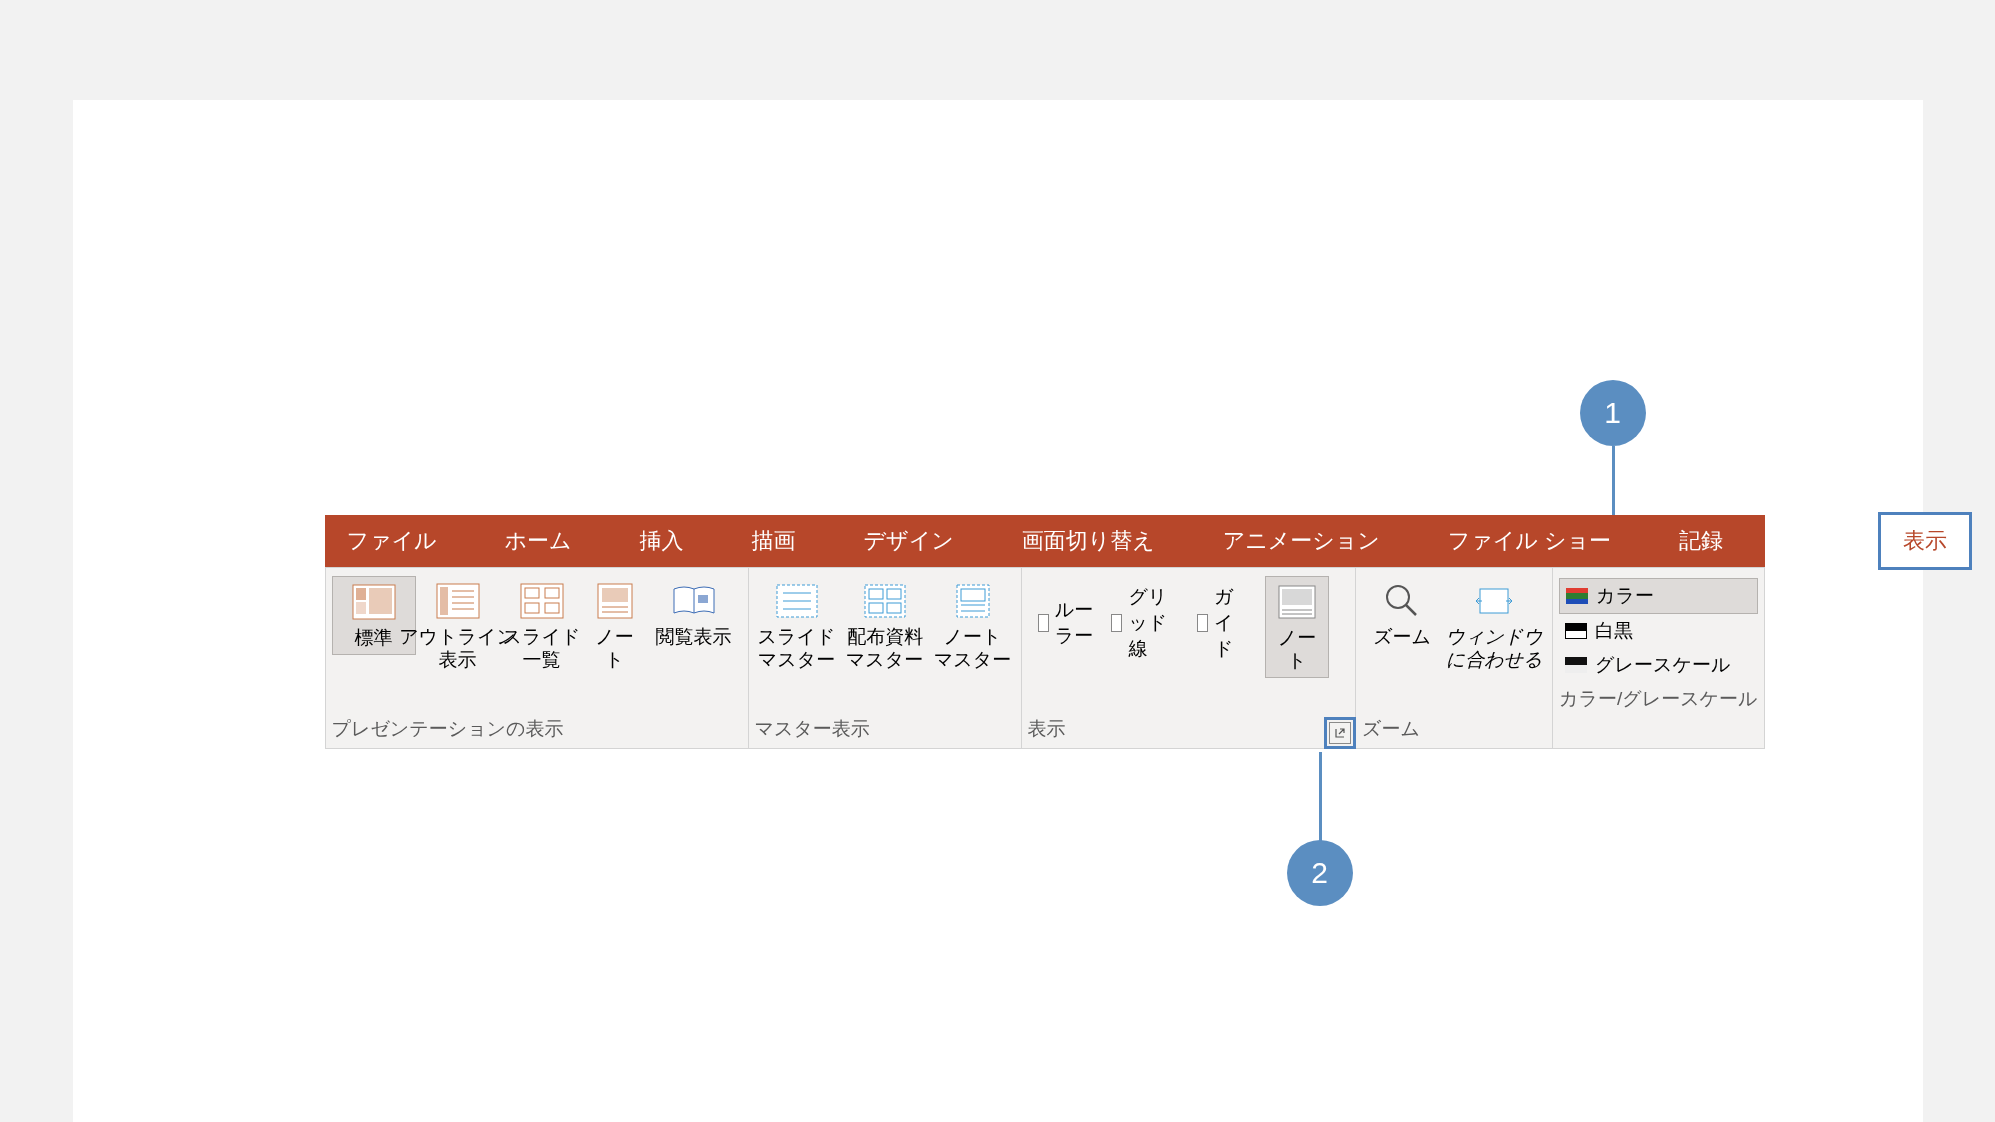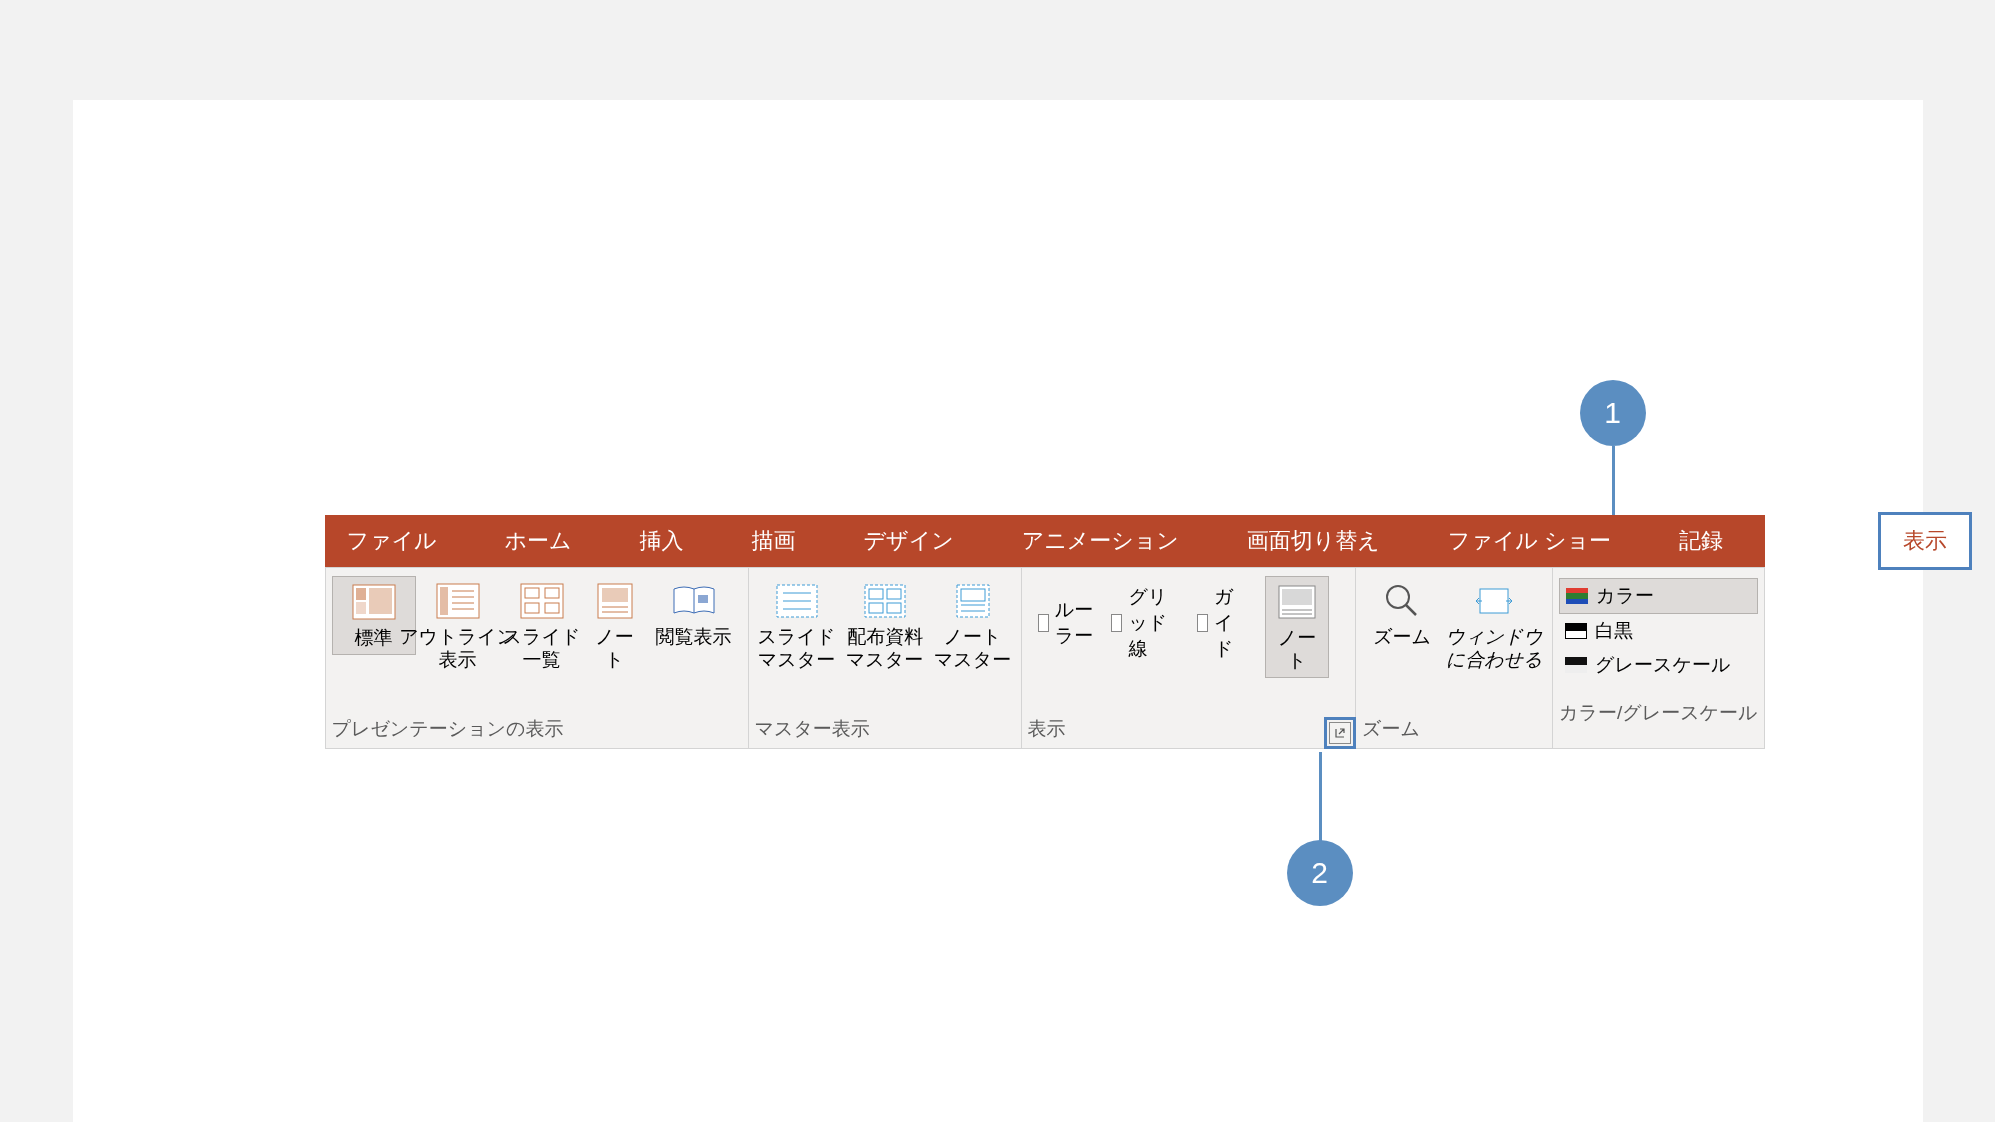--- a/index.html
+++ b/index.html
@@ -177,22 +177,22 @@
   </div>
 
   <div class="ribbon-wrap">
 
     <div class="tabs">
       <div class="tab">ファイル</div>
       <div class="tab">ホーム</div>
       <div class="tab">挿入</div>
       <div class="tab">描画</div>
       <div class="tab">デザイン</div>
+      <div class="tab">画面切り替え</div>
       <div class="tab">アニメーション</div>
-      <div class="tab">画面切り替え</div>
       <div class="tab">ファイル ショー</div>
       <div class="tab">記録</div>
       <div class="tab">校閲</div>
       <div class="tab active highlighted">表示</div>
       <div class="tab">開発</div>
     </div>
 
     <div class="ribbon">
 
       <div class="group" style="flex:0 0 auto;">
@@ -360,21 +360,21 @@
                   <path d="M40 18 L34 18 M37 15 L40 18 L37 21" fill="none" stroke="#3d9bd6"></path>
                 </svg>
             </div>
             <div class="lbl" style="white-space:pre;">ウィンドウ
 に合わせる</div>
           </div>
         </div>
         <div class="group-label">ズーム</div>
       </div>
 
-      <div class="group" style="border-right:none; flex:1;gap:14px;">
+      <div class="group" style="border-right:none; flex:1;">
         <div style="display:flex; flex-direction:column; padding-top:2px;">
           <div class="color-row active">
             <span class="color-swatch" style="background:linear-gradient(to bottom,#e03c31 33%,#2e7d32 33% 66%,#1e4db7 66%);"></span>
             <span>カラー</span>
           </div>
           <div class="color-row">
             <span class="color-swatch" style="background:linear-gradient(to bottom,#000 50%,#fff 50%); border:1px solid #000;"></span>
             <span>白黒</span>
           </div>
           <div class="color-row">

